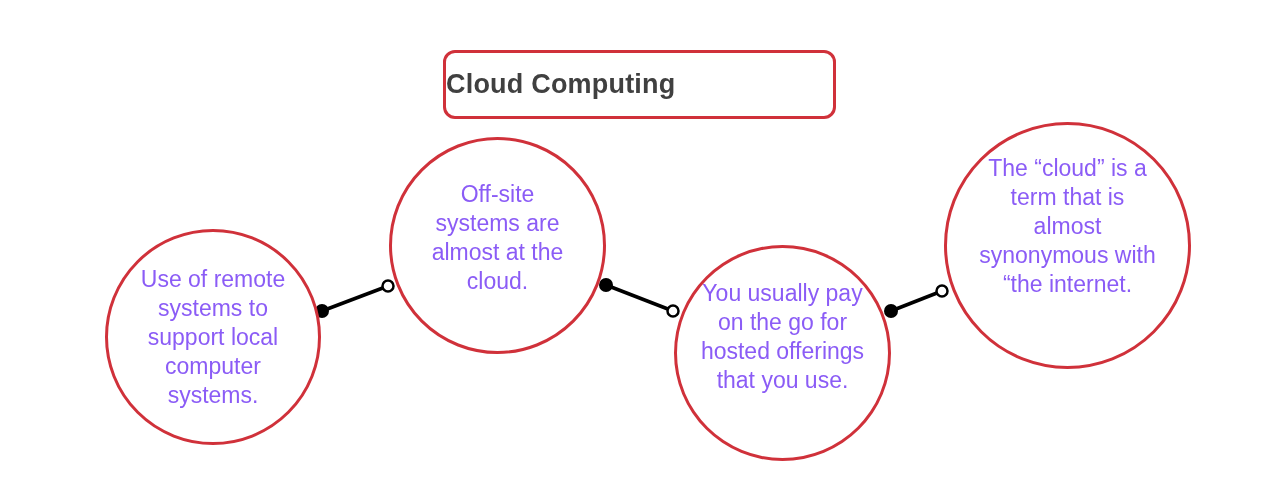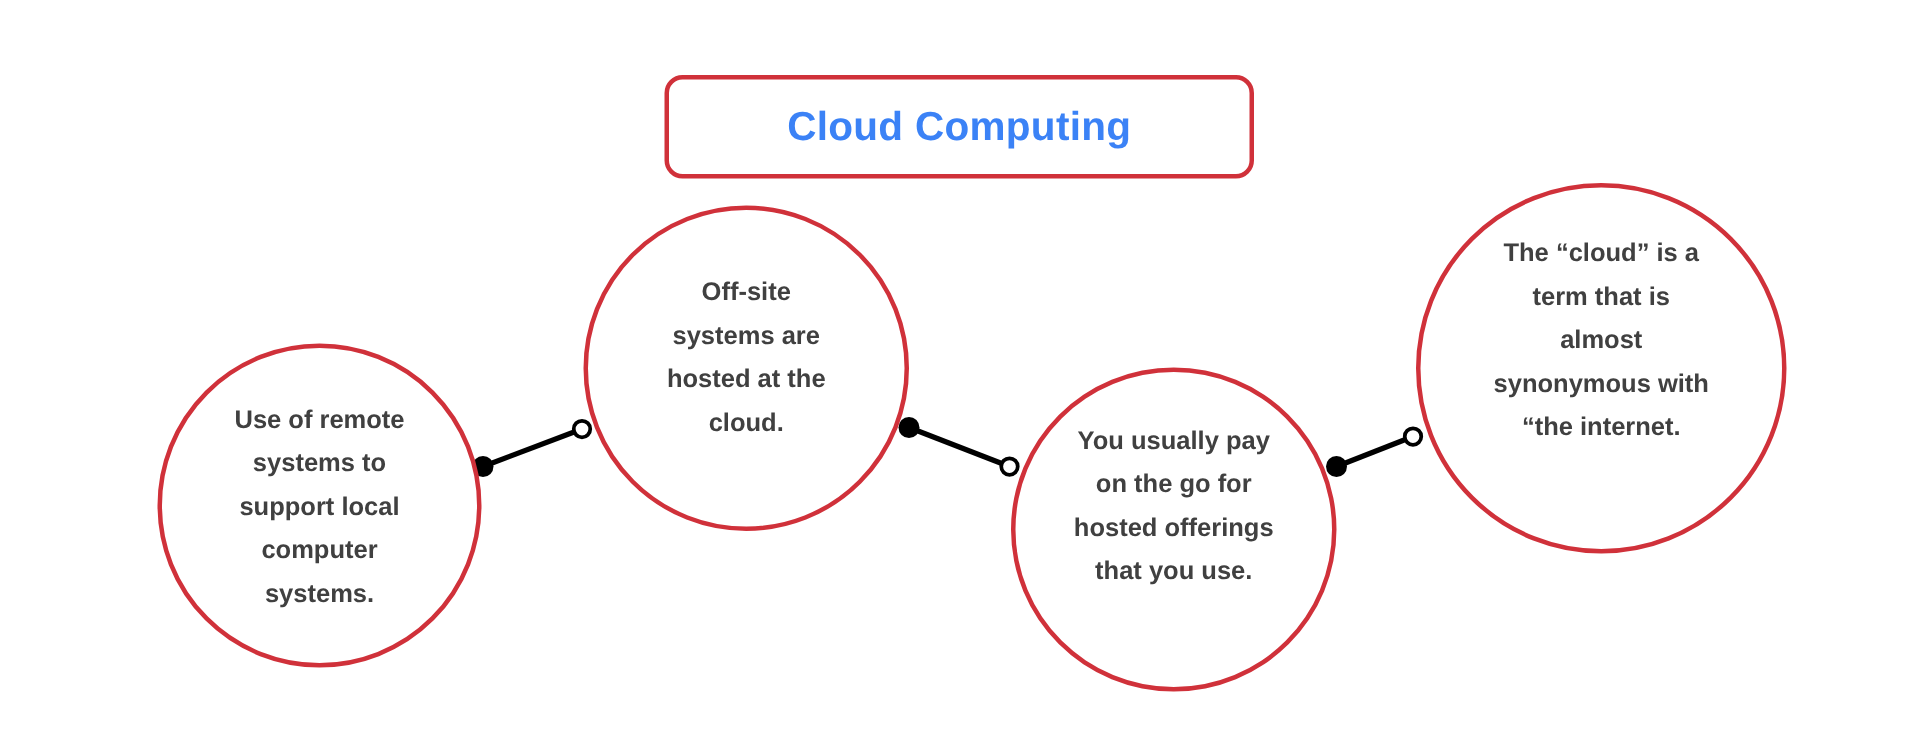--- a/index.html
+++ b/index.html
@@ -1,30 +1,30 @@
 <!DOCTYPE html>
 <html><head>
   <meta charset="utf-8">
   <style>
     html, body { margin: 0; padding: 0; background: #ffffff; }
     body { width: 1280px; height: 488px; position: relative; overflow: hidden;
       font-family: "Liberation Sans", "DejaVu Sans", sans-serif; }
     .title-box {
       position: absolute; left: 443px; top: 50px; width: 387px; height: 63px;
       border: 3px solid #d0313a; border-radius: 12px; background: #fff;
-      display: flex; align-items: center; justify-content: center;
-      font-weight: bold; font-size: 27px; color: #3b82f6; letter-spacing: 0.2px;
+      display: flex; align-items: center; justify-content: flex-start;
+      font-weight: bold; font-size: 27px; color: #404040; letter-spacing: 0.2px;
     }
     .connectors { position: absolute; left: 0; top: 0; width: 1280px; height: 488px; }
     .circle {
       position: absolute; box-sizing: border-box; border: 3px solid #d0313a; border-radius: 50%;
       background: #fff; display: flex; align-items: center; justify-content: center; text-align: center;
     }
     .circle-text {
-      font-weight: bold; font-size: 17px; line-height: 29px; color: #404040; white-space: pre-line;
+      font-weight: normal; font-size: 23px; line-height: 29px; color: #8b5cf6; white-space: pre-line;
     }
   </style>
 </head>
 <body>
 
 <div class="title-box">
   <span>Cloud Computing</span>
 </div>
 
 <svg class="connectors" viewBox="0 0 1280 488" xmlns="http://www.w3.org/2000/svg">
@@ -49,21 +49,21 @@
   <span class="circle-text">Use of remote
 systems to
 support local
 computer
 systems.</span>
 </div>
 
 <div class="circle" style="left:389px; top:137px; width:217px; height:217px;">
   <span class="circle-text" style="position:relative; top:-8px;">Off-site
 systems are
-hosted at the
+almost at the
 cloud.</span>
 </div>
 
 <div class="circle" style="left:674px; top:245px; width:217px; height:216px;">
   <span class="circle-text" style="position:relative; top:-16px;">You usually pay
 on the go for
 hosted offerings
 that you use.</span>
 </div>
 

